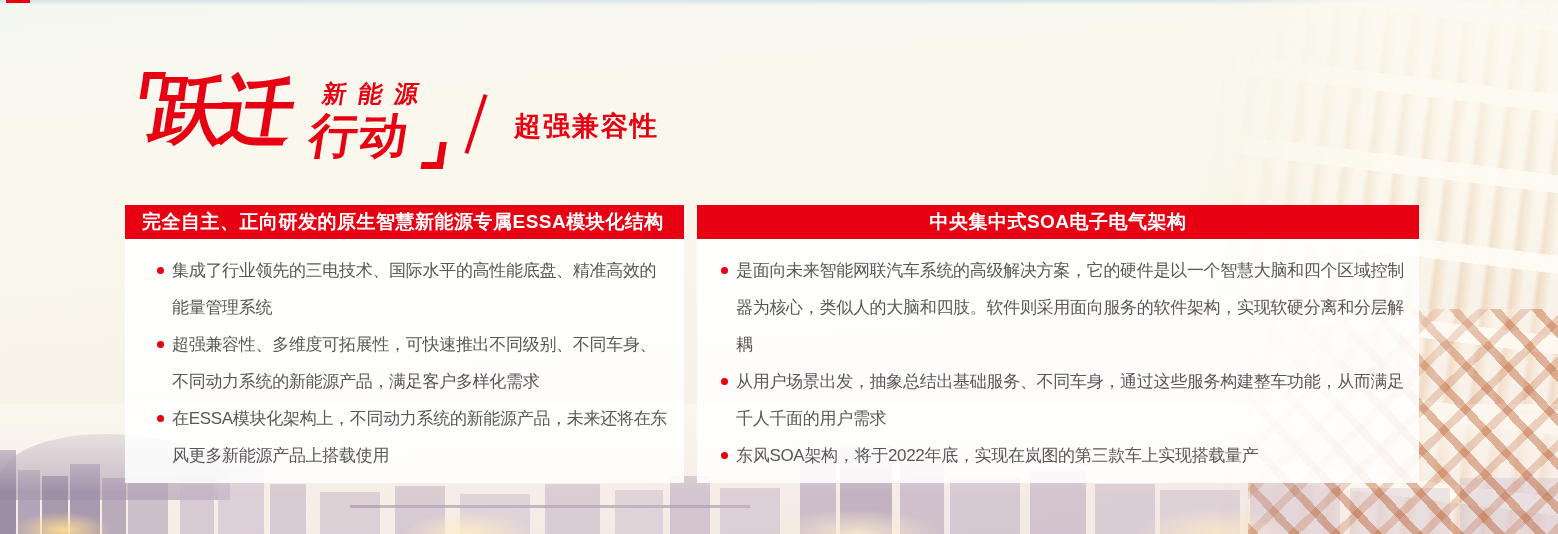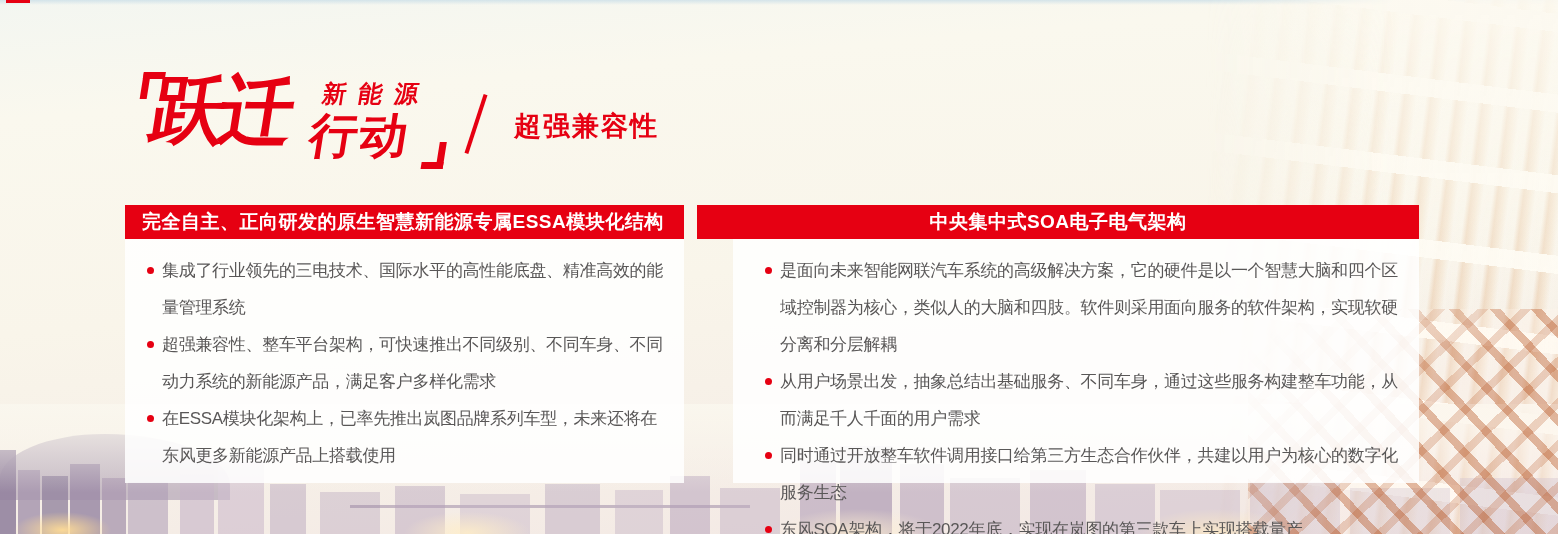--- a/index.html
+++ b/index.html
@@ -61,22 +61,22 @@
 
   
   .panel{position:absolute;top:205px;z-index:5;}
   .panel-left{left:125px;width:559px;}
   .panel-right{left:697px;width:722px;}
   .panel-header{height:34px;line-height:34px;background:#e60012;color:#ffffff;
     font-size:19px;font-weight:700;letter-spacing:.5px;white-space:nowrap;overflow:hidden;}
   .panel-left .panel-header{padding-left:17px;}
   .panel-right .panel-header{text-align:center;}
   ul.panel-body{margin:0;list-style:none;box-sizing:border-box;height:244px;
-    background:rgba(255,255,255,.86);padding:13px 12px 0 22px;}
-  .panel-right ul.panel-body{padding:13px 6px 0 32px;margin-left:36px;}
+    background:rgba(255,255,255,.86);padding:13px 12px 0 32px;}
+  .panel-right ul.panel-body{padding:13px 6px 0 24px;}
   ul.panel-body li{position:relative;padding-left:15px;font-size:17px;line-height:37px;
     color:#595757;letter-spacing:-0.3px;text-align:left;}
   ul.panel-body li::before{content:"";position:absolute;left:0;top:15px;width:7px;height:7px;
     border-radius:50%;background:#e60012;}
 </style>
 </head>
 <body>
 
 <div class="stage">
 
@@ -124,28 +124,27 @@
     <span class="t2">行动</span>
     <span class="bracket br"></span>
   </div>
   <div class="slash"></div>
   <h1 class="page-title">超强兼容性</h1>
 
   <section class="panel panel-left">
     <div class="panel-header">完全自主、正向研发的原生智慧新能源专属ESSA模块化结构</div>
     <ul class="panel-body">
       <li>集成了行业领先的三电技术、国际水平的高性能底盘、精准高效的能量管理系统</li>
-      <li>超强兼容性、整车平台架构，可快速推出不同级别、不同车身、不同动力系统的新能源产品，满足客户多样化需求</li>
-      <li>在ESSA模块化架构上，已率先推出岚图品牌系列车型，未来还将在东风更多新能源产品上搭载使用</li>
+      <li>超强兼容性、多维度可拓展性，可快速推出不同级别、不同车身、不同动力系统的新能源产品，满足客户多样化需求</li>
+      <li>在ESSA模块化架构上，不同动力系统的新能源产品，未来还将在东风更多新能源产品上搭载使用</li>
     </ul>
   </section>
 
   <section class="panel panel-right">
     <div class="panel-header">中央集中式SOA电子电气架构</div>
     <ul class="panel-body">
       <li>是面向未来智能网联汽车系统的高级解决方案，它的硬件是以一个智慧大脑和四个区域控制器为核心，类似人的大脑和四肢。软件则采用面向服务的软件架构，实现软硬分离和分层解耦</li>
       <li>从用户场景出发，抽象总结出基础服务、不同车身，通过这些服务构建整车功能，从而满足千人千面的用户需求</li>
-      <li>同时通过开放整车软件调用接口给第三方生态合作伙伴，共建以用户为核心的数字化服务生态</li>
       <li>东风SOA架构，将于2022年底，实现在岚图的第三款车上实现搭载量产</li>
     </ul>
   </section>
 
 </div>
 
 </body></html>

